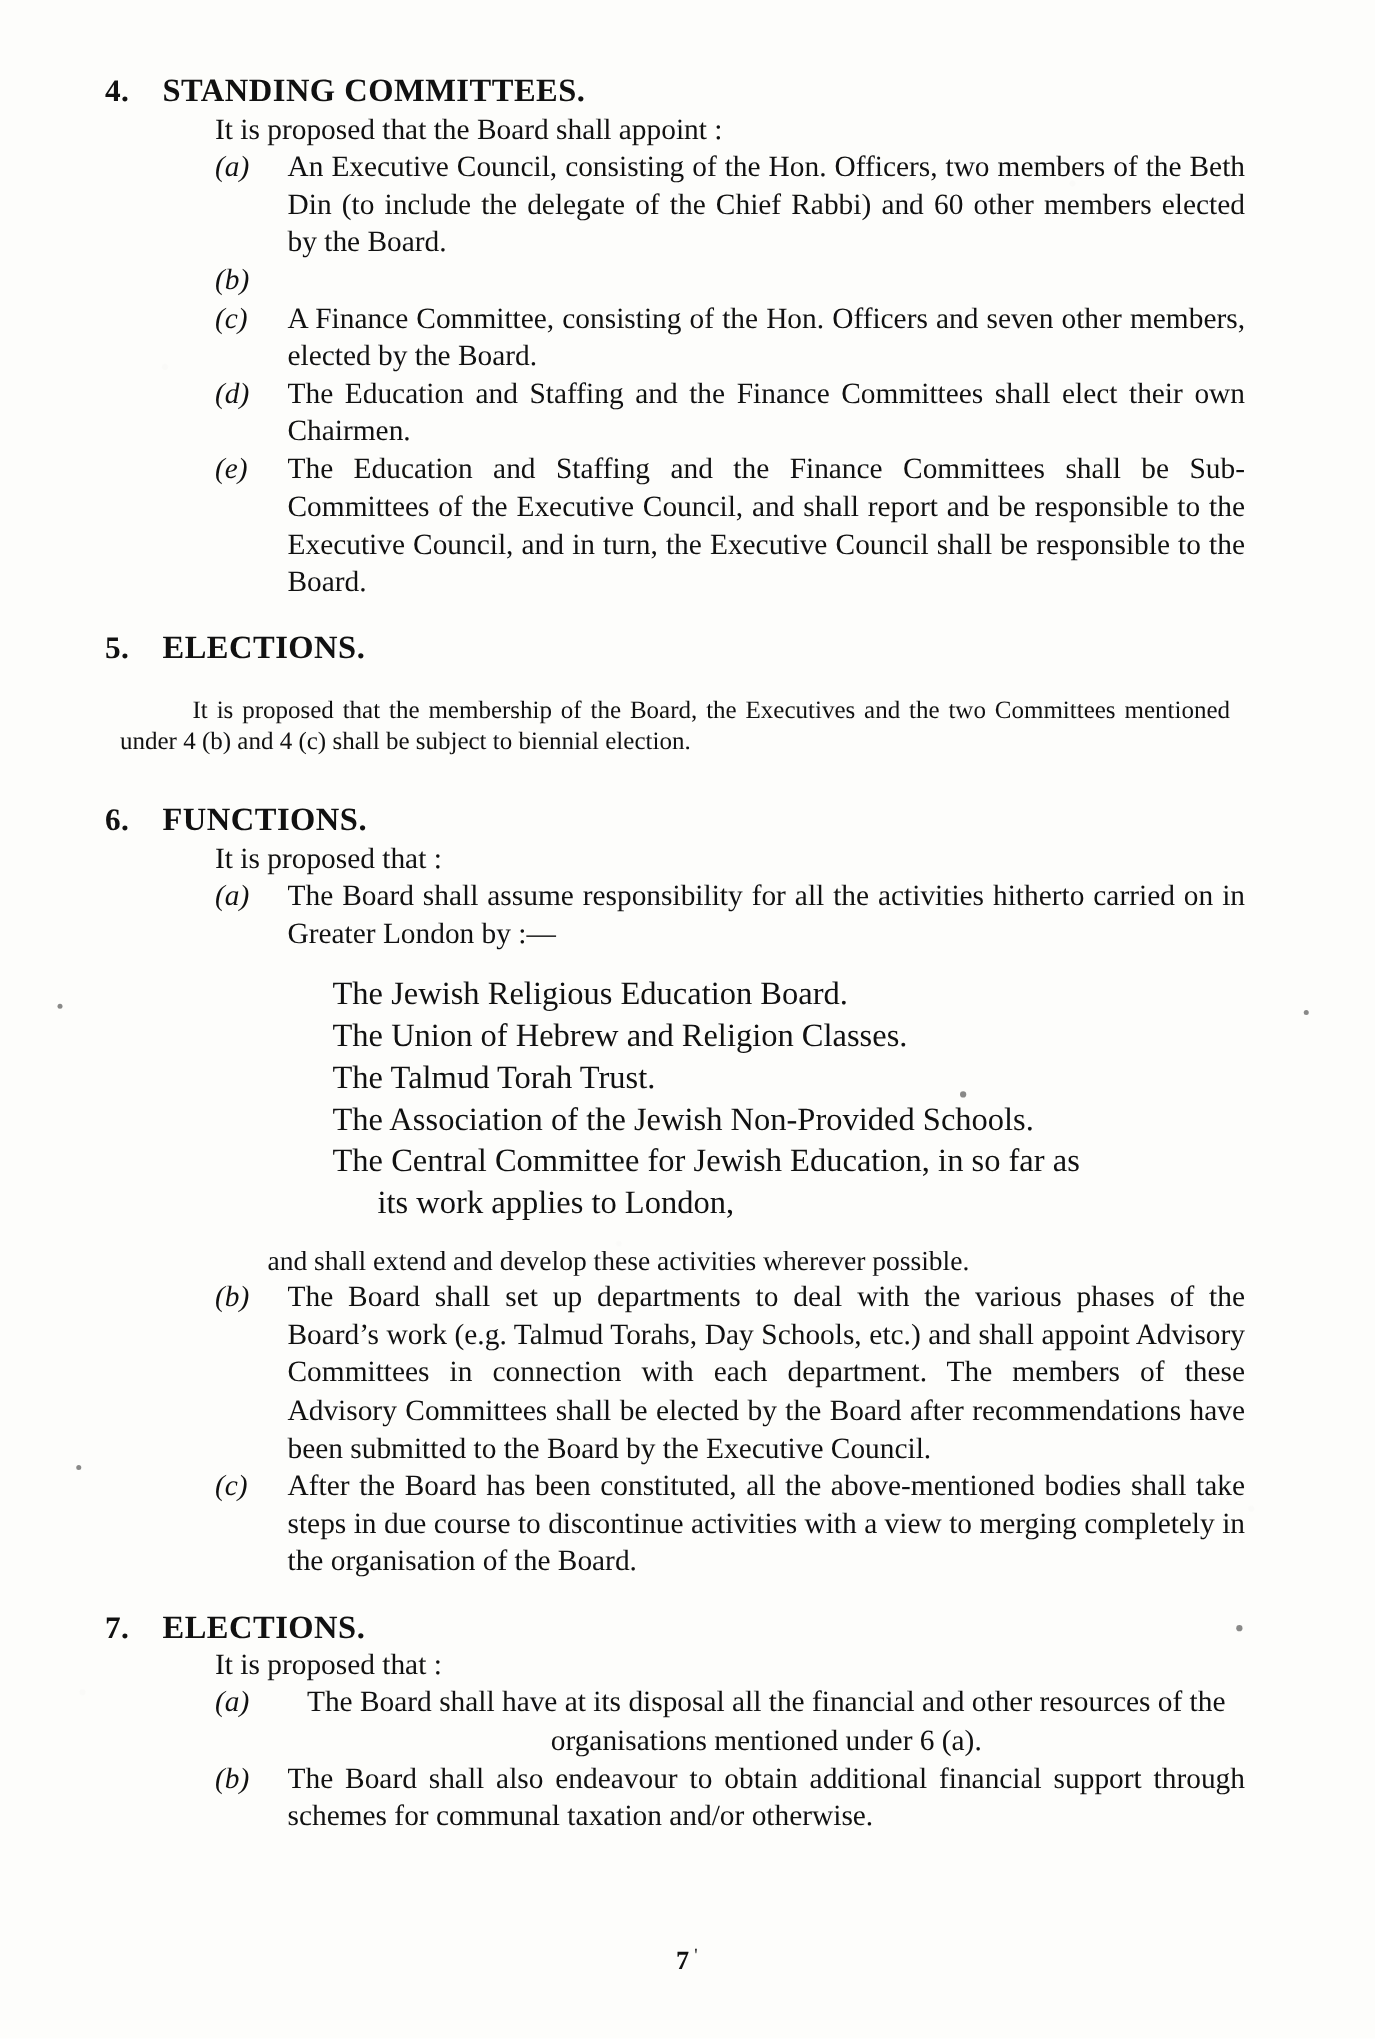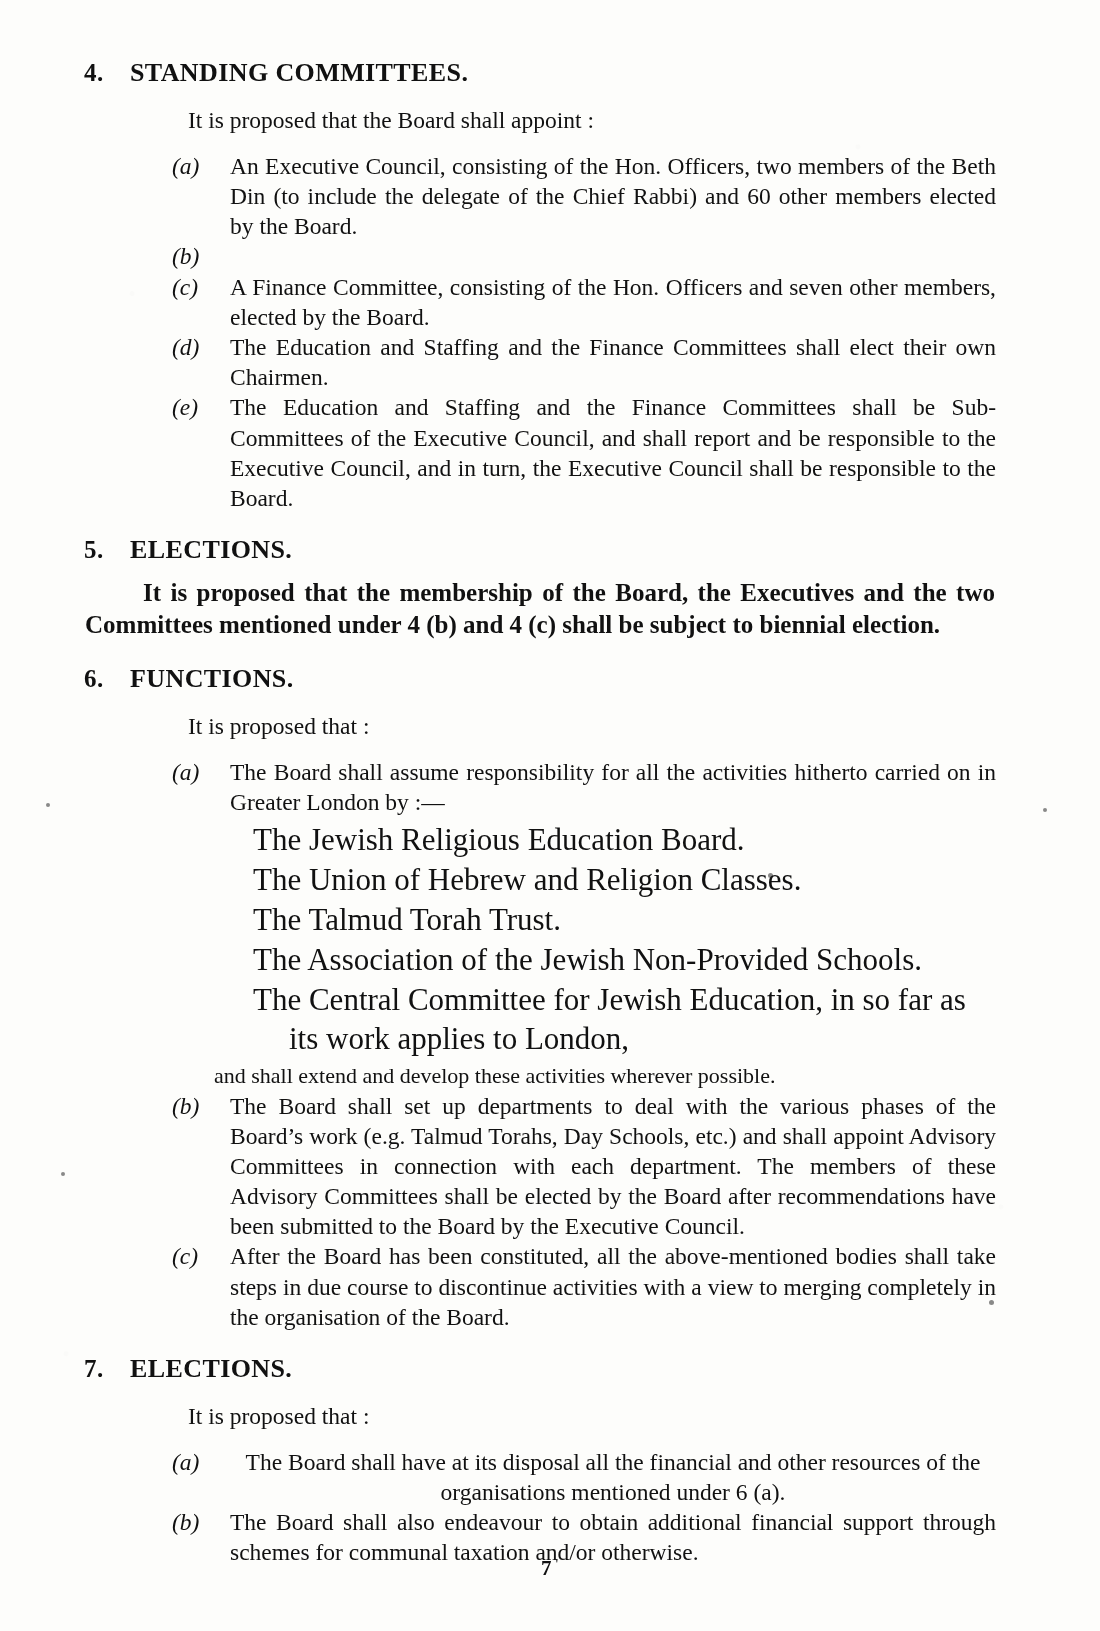--- a/index.html
+++ b/index.html
@@ -56,21 +56,21 @@
     flex: 0 0 46px;
     font-size: 25px;
   }
   .sec-title {
     font-size: 26px;
   }
 
   .lead {
     font-size: 23.5px;
     line-height: 1.285;
-    margin: 16px;
+    margin: 0;
     padding-left: 88px;
   }
 
   
   .item {
     display: flex;
     font-size: 23.5px;
     line-height: 1.285;
     margin: 0;
     padding-left: 88px;
@@ -85,35 +85,34 @@
   .item-body {
     flex: 1 1 auto;
     text-align: justify;
     text-justify: inter-word;
     hyphens: none;
   }
   .item-body.noj { text-align: center; }
 
   
   .para-block {
-    font-size: 25px;
+    font-size: 20px;
     line-height: 1.285;
     text-align: justify;
     text-justify: inter-word;
-    margin: 1px;
-    font-weight: bold;
+    margin: 12px;
   }
   .para-block .first-line-indent { display: inline-block; width: 58px; }
 
   
   .org-list {
     list-style: none;
-    margin: 3px;
+    margin: 16px;
     padding: 0 0 0 166px;
-    font-size: 31px;
+    font-size: 26px;
     line-height: 1.285;
   }
   .org-list li { margin: 0; }
   .org-list li .cont { display: block; padding-left: 36px; }
 
   .tail-line {
     font-size: 22px;
     line-height: 1.285;
     padding-left: 130px;
     margin: 0;

